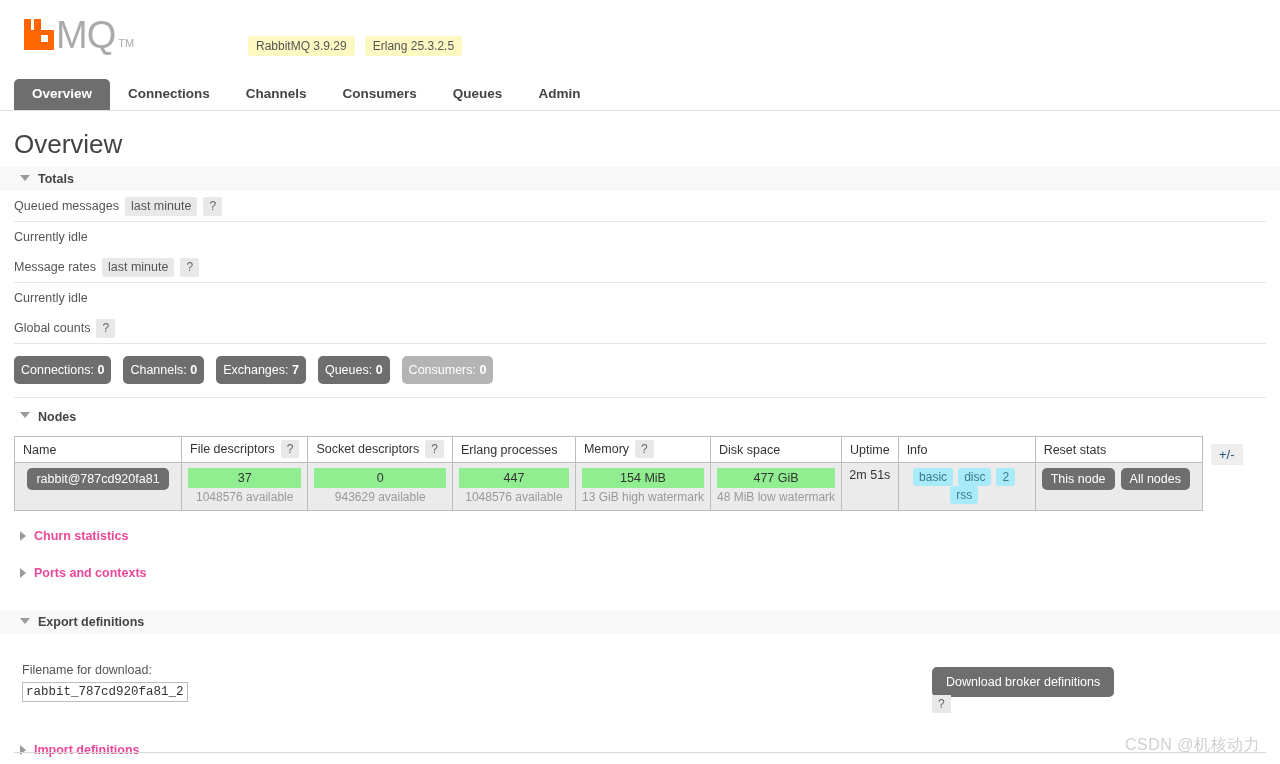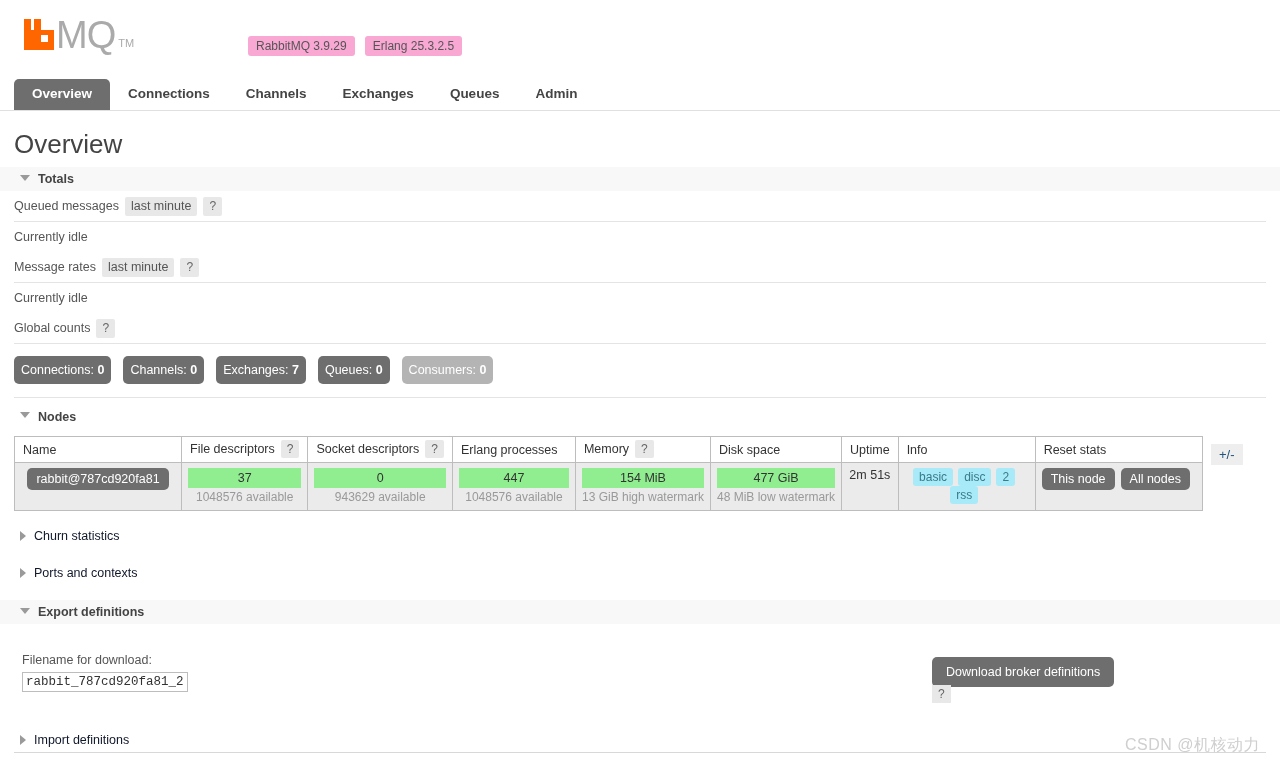--- a/index.html
+++ b/index.html
@@ -64,21 +64,21 @@
     line-height: 11px;
   }
   .version-badges {
     position: absolute;
     left: 248px;
     top: 36px;
     display: flex;
     gap: 10px;
   }
   .version-badge {
-    background: #f9a8d4;
+    background: #fef9c3;
     color: #555;
     font-size: 12px;
     padding: 3px 8px;
     border-radius: 3px;
     white-space: nowrap;
     text-align: right;
   }
 
   
   #nav {
@@ -301,22 +301,22 @@
     font-size: 13px;
     cursor: pointer;
     white-space: nowrap;
   }
 
   
   .collapsed-sec {
     margin-top: 14px;
     padding: 4px 0 5px 20px;
     font-size: 12.5px;
-    font-weight: normal;
-    color: #0f172a;
+    font-weight: bold;
+    color: #ec4899;
     cursor: pointer;
   }
 
   
   .export-body {
     position: relative;
     margin: 0 14px;
     height: 105px;
   }
   .field-label {
@@ -398,21 +398,21 @@
     <span class="version-badge">RabbitMQ 3.9.29</span>
     <span class="version-badge">Erlang 25.3.2.5</span>
   </div>
 </div>
 
 <div id="nav">
   <div class="tabs">
     <div class="tab active">Overview</div>
     <div class="tab">Connections</div>
     <div class="tab">Channels</div>
-    <div class="tab">Exchanges</div>
+    <div class="tab">Consumers</div>
     <div class="tab">Queues</div>
     <div class="tab">Admin</div>
   </div>
 </div>
 
 <div id="main">
 
   <h1 class="page-title">Overview</h1>
 
   <div class="section-head">
@@ -506,21 +506,21 @@
   </div>
 
   <div class="collapsed-sec">
     <span class="tri tri-right"></span><span class="lbl">Churn statistics</span>
   </div>
 
   <div class="collapsed-sec">
     <span class="tri tri-right"></span><span class="lbl">Ports and contexts</span>
   </div>
 
-  <div class="section-head" style="margin-top:14px">
+  <div class="section-head" style="margin-top:24px">
     <span class="tri tri-down"></span><span class="lbl">Export definitions</span>
   </div>
 
   <div class="export-body">
     <div class="field-label">Filename for download:</div>
     <input class="filename-input" type="text" value="rabbit_787cd920fa81_2" style="">
     <button class="download-btn">Download broker definitions</button>
     <span class="download-help">?</span>
   </div>
 

